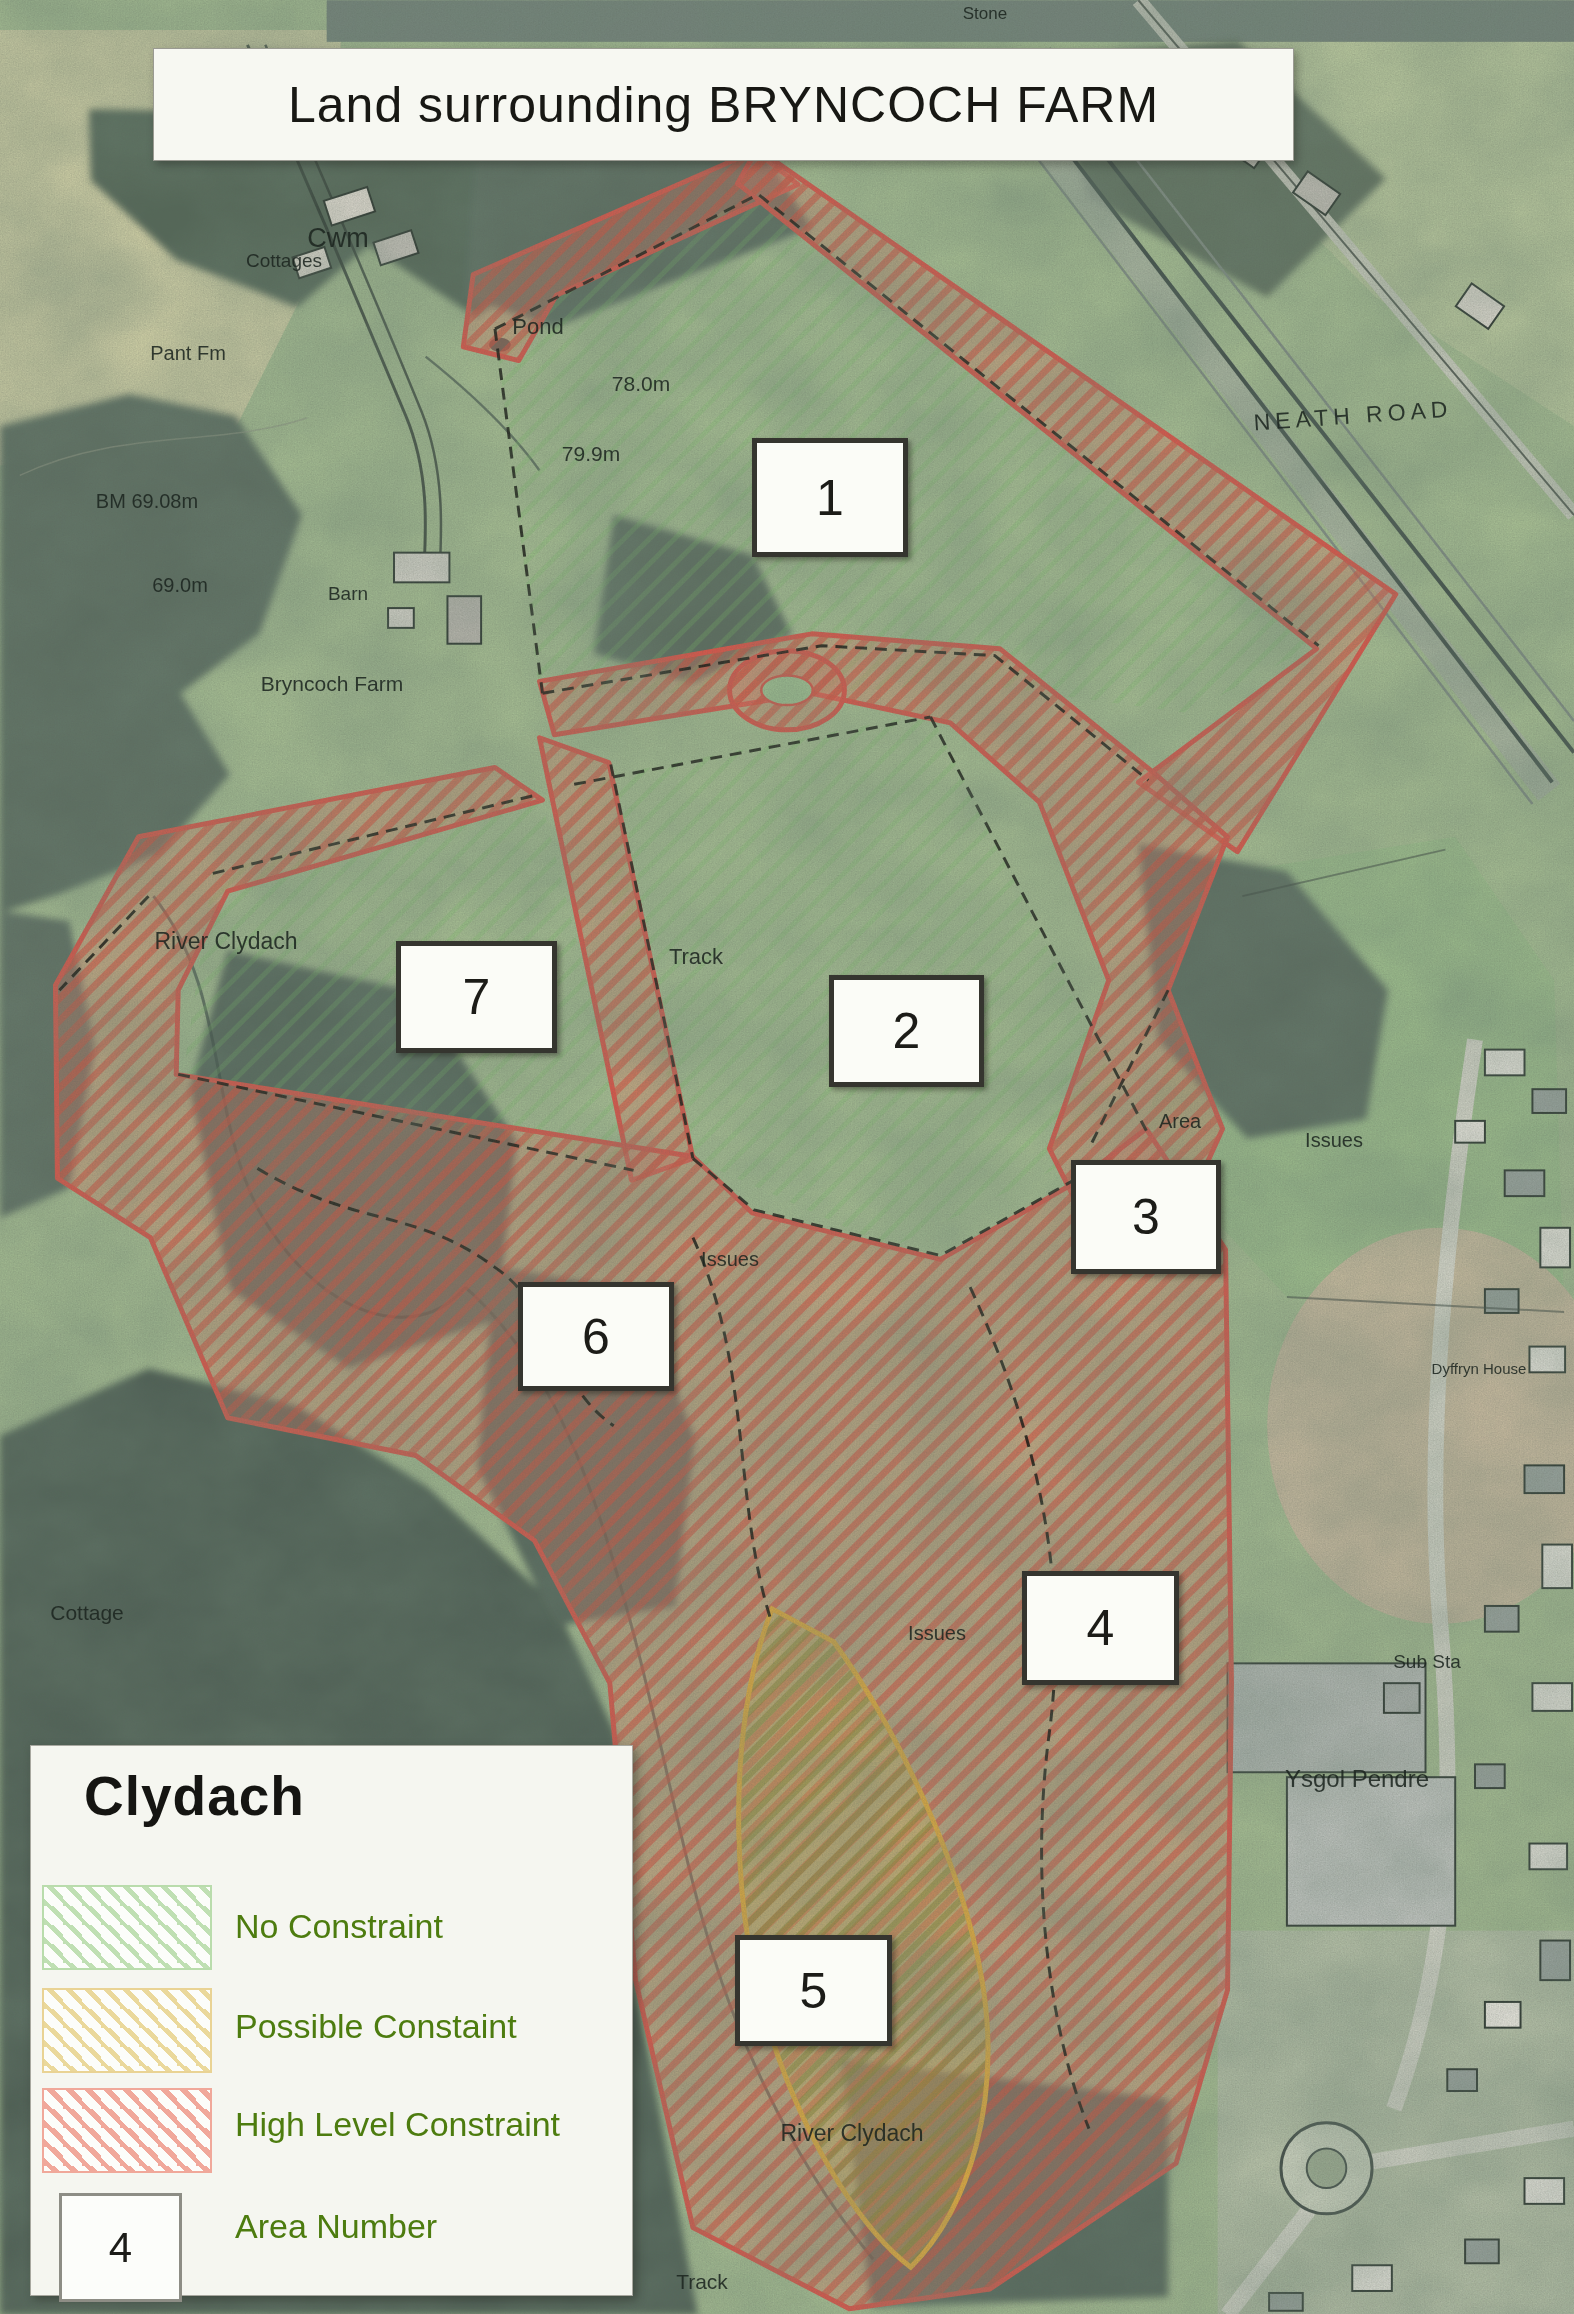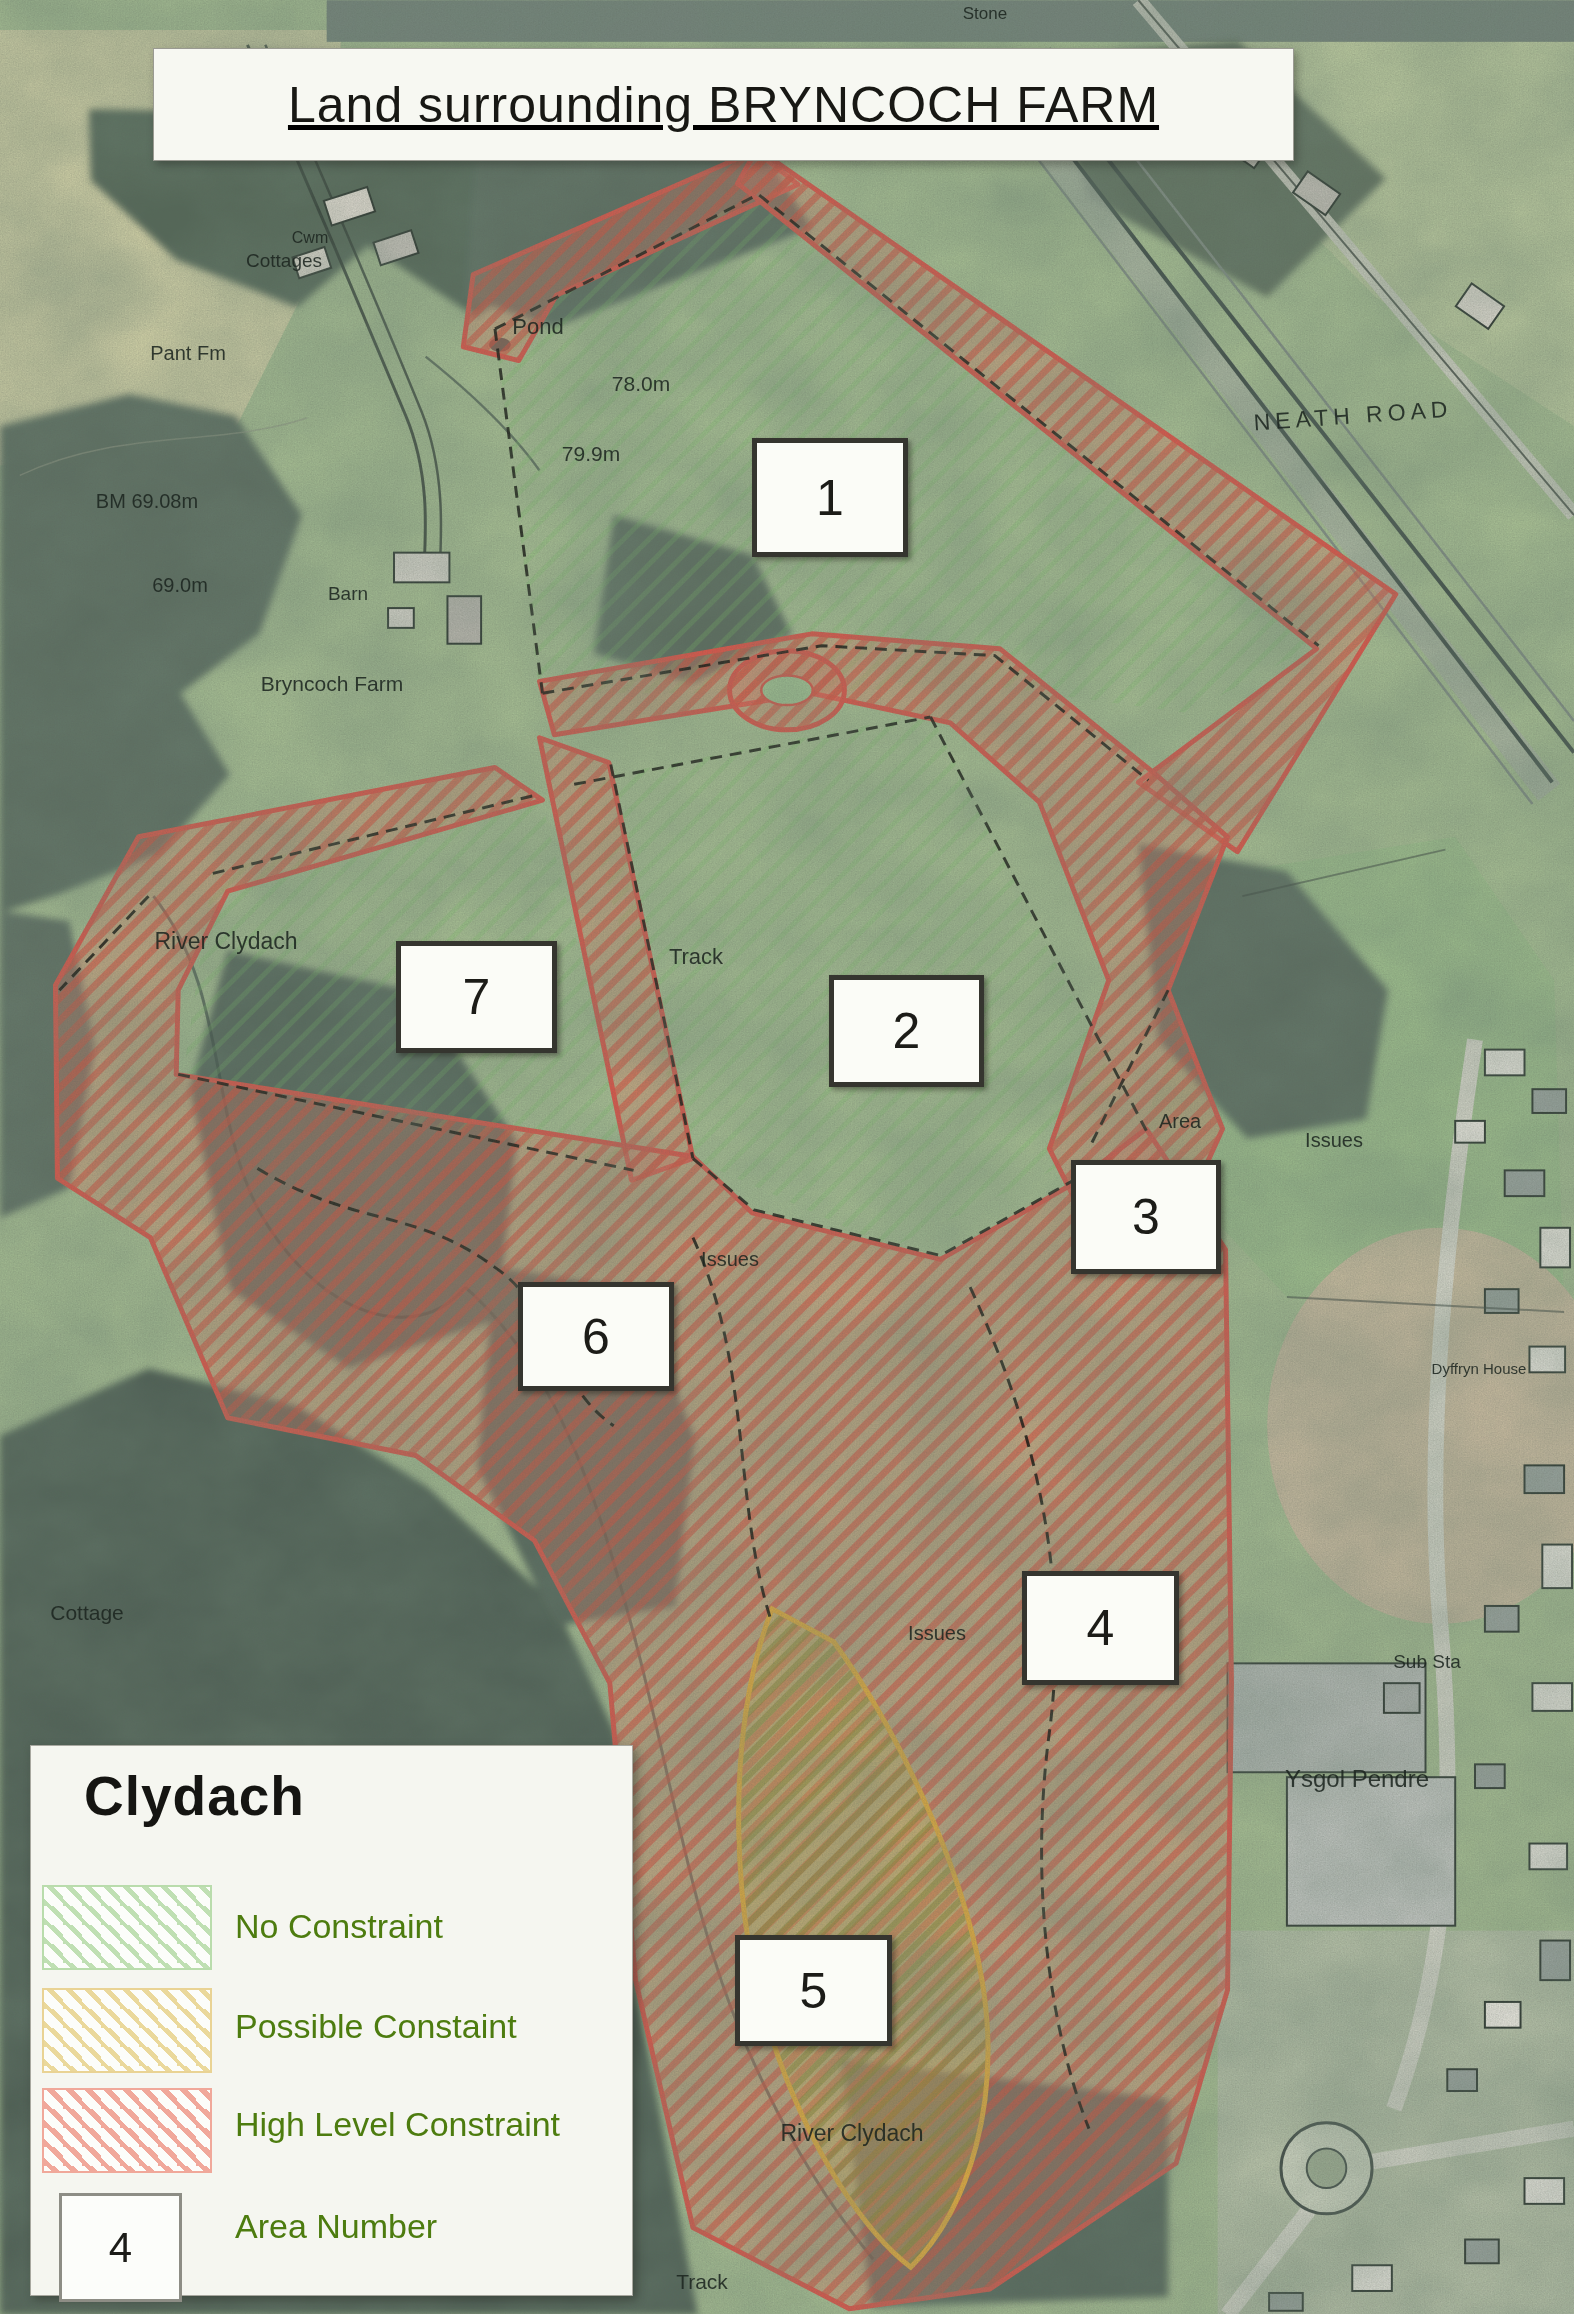--- a/index.html
+++ b/index.html
@@ -3,21 +3,21 @@
 <meta charset="utf-8">
 <style>
   html,body{margin:0;padding:0;background:#cfcabb;}
   .page{position:relative;width:1574px;height:2315px;overflow:hidden;
         background:#a6bd92;font-family:"Liberation Sans",sans-serif;}
   .page svg.mapart{position:absolute;left:0;top:0;}
 
   
   .title-banner{position:absolute;left:153px;top:48px;width:1139px;height:111px;
     background:#f7f8f2;border:1px solid #9a9a92;box-shadow:3px 4px 8px rgba(30,30,25,.35);
-    display:flex;align-items:center;justify-content:center;text-decoration:underline;}
+    display:flex;align-items:center;justify-content:center;}
   .title-banner span{font-size:50px;color:#181814;letter-spacing:1px;}
 
   
   .area-box{position:absolute;background:#fbfcf7;border:5px solid #35352f;
     box-shadow:3px 3px 5px rgba(30,30,25,.45);display:flex;align-items:center;
     justify-content:center;font-size:50px;color:#1c1c18;}
 
   
   .map-label{position:absolute;transform:translate(-50%,-50%);white-space:nowrap;
     color:rgba(28,38,32,.88);font-weight:400;}
@@ -193,21 +193,21 @@
     <rect width="1590" height="2338" filter="url(#mottle)" opacity="0.55"></rect>
     <rect width="1590" height="2338" filter="url(#grain)" opacity="0.5"></rect>
   </svg>
 
   <div class="title-banner">
     <span>Land surrounding BRYNCOCH FARM</span>
   </div>
 
   <div id="labels-host">
       <span class="map-label" style="left: 985px; top: 14px; font-size: 17px; transform: translate(-50%, -50%) rotate(0deg);">Stone</span>
-      <span class="map-label" style="left: 310px; top: 238px; font-size: 16px; transform: translate(-50%, -50%) rotate(0deg);">Cwm</span>
+      <span class="map-label" style="left: 338px; top: 238px; font-size: 27px; transform: translate(-50%, -50%) rotate(0deg);">Cwm</span>
       <span class="map-label" style="left: 284px; top: 261px; font-size: 19px; transform: translate(-50%, -50%) rotate(0deg);">Cottages</span>
       <span class="map-label" style="left: 188px; top: 353px; font-size: 20px; transform: translate(-50%, -50%) rotate(0deg);">Pant Fm</span>
       <span class="map-label" style="left: 538px; top: 327px; font-size: 22px; transform: translate(-50%, -50%) rotate(0deg);">Pond</span>
       <span class="map-label" style="left: 641px; top: 384px; font-size: 21px; transform: translate(-50%, -50%) rotate(0deg);">78.0m</span>
       <span class="map-label" style="left: 591px; top: 454px; font-size: 21px; transform: translate(-50%, -50%) rotate(0deg);">79.9m</span>
       <span class="map-label" style="left: 147px; top: 501px; font-size: 20px; transform: translate(-50%, -50%) rotate(0deg);">BM 69.08m</span>
       <span class="map-label" style="left: 180px; top: 585px; font-size: 20px; transform: translate(-50%, -50%) rotate(0deg);">69.0m</span>
       <span class="map-label" style="left: 348px; top: 594px; font-size: 19px; transform: translate(-50%, -50%) rotate(0deg);">Barn</span>
       <span class="map-label" style="left: 332px; top: 684px; font-size: 21px; transform: translate(-50%, -50%) rotate(0deg);">Bryncoch Farm</span>
       <span class="map-label" style="left: 1353px; top: 416px; font-size: 23px; transform: translate(-50%, -50%) rotate(-4deg); letter-spacing: 5px;">NEATH ROAD</span>

